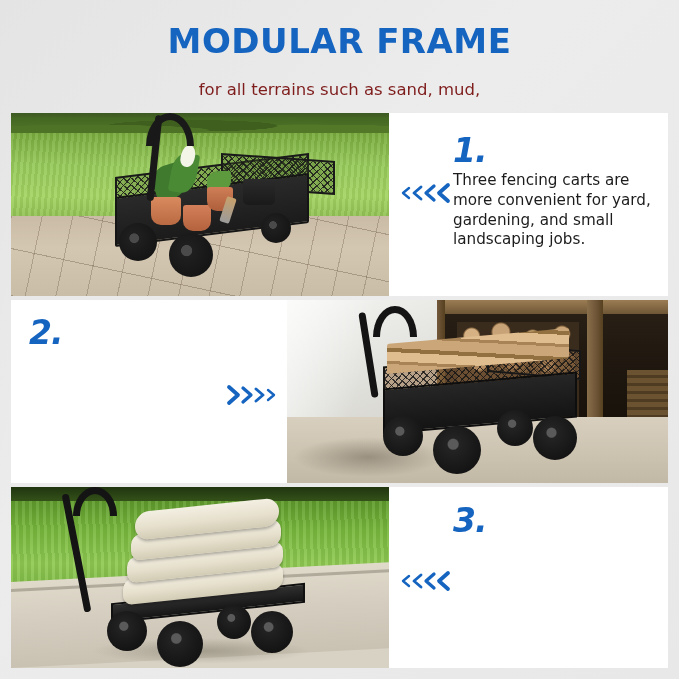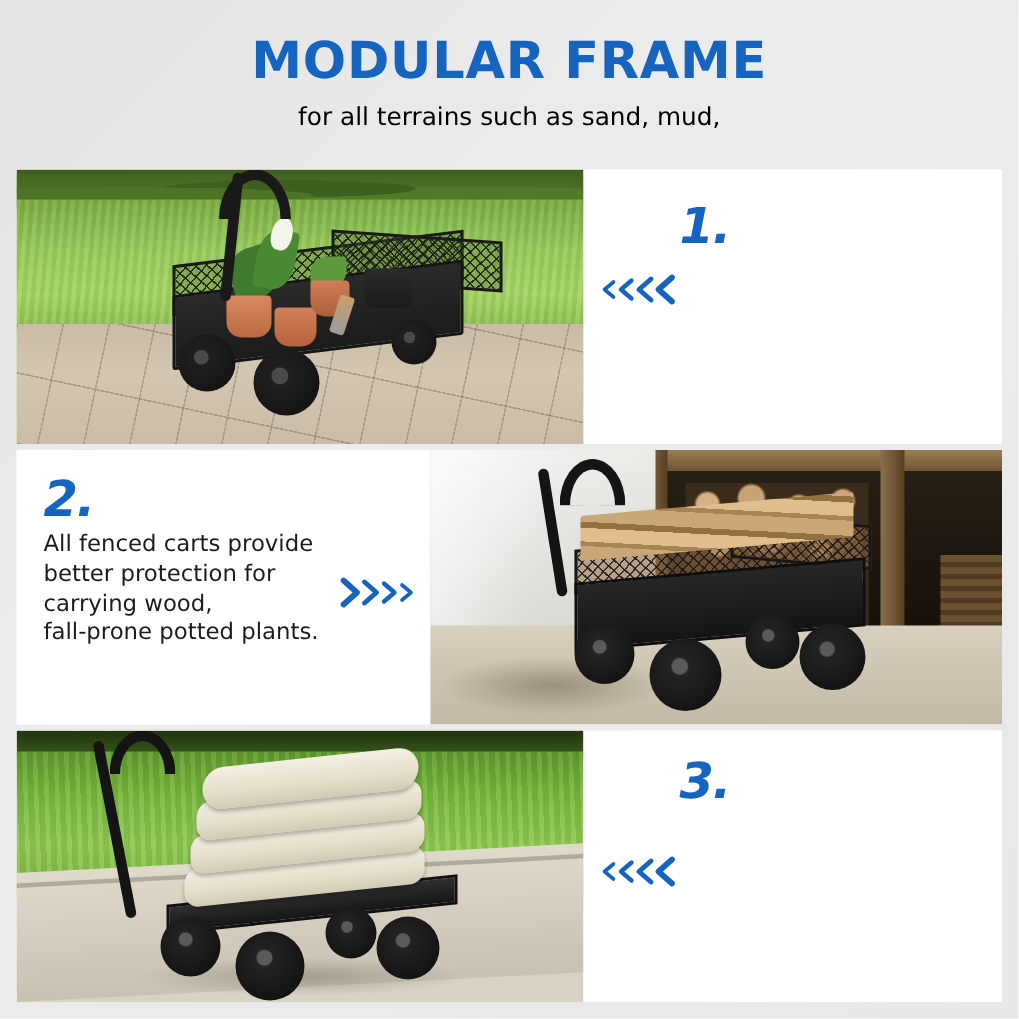--- a/index.html
+++ b/index.html
@@ -13,22 +13,22 @@
 
   
   .header{position:absolute;left:0;top:0;width:679px;height:110px;text-align:center;}
   .title{
     margin:0;padding-top:24px;
     font-family:"DejaVu Sans", sans-serif;
     font-size:34px;font-weight:bold;letter-spacing:0.5px;
     color:#1564c0;line-height:1;
   }
   .subtitle{
-    margin:0;padding-top:9px;
-    font-size:16.5px;color:#000000;line-height:1.28;font-weight:400;
+    margin:12px;padding-top:9px;
+    font-size:16.5px;color:#7f1d1d;line-height:1.28;font-weight:400;
   }
 
   
   .row{position:absolute;display:flex;background:#ffffff;overflow:hidden;}
   .row1{left:11px;top:113px;width:657px;height:183px;}
   .row2{left:11px;top:300px;width:657px;height:183px;}
   .row3{left:11px;top:487px;width:657px;height:181px;}
 
   .photo{position:relative;overflow:hidden;flex:none;}
   .textcell{position:relative;flex:1 1 auto;background:#fff;overflow:hidden;}
@@ -242,33 +242,33 @@
           <g fill="none" stroke="#1564c0" stroke-linecap="round" stroke-linejoin="round">
             <path d="M12 7 L6 12 L12 17" stroke-width="2.4"></path>
             <path d="M24 6 L17 12 L24 18" stroke-width="2.9"></path>
             <path d="M37 5 L29 12 L37 19" stroke-width="3.3"></path>
             <path d="M51 4 L42 12 L51 20" stroke-width="3.8"></path>
           </g>
         </svg>
       </div>
       <div class="tbox" style="left:64px;top:21px;">
         <div class="num">1.</div>
+        <p class="btext">Three fencing carts are
+more convenient for yard,
+gardening, and small
+landscaping jobs.</p>
       </div>
     </div>
   </div>
 
   <div class="row row2">
 
     <div class="textcell" style="flex:none;width:276px;">
       <div class="tbox" style="left:18px;top:16px;">
         <div class="num">2.</div>
-        <p class="btext">All fenced carts provide
-better protection for
-carrying wood,
-fall-prone potted plants.</p>
       </div>
       <div class="chev" style="left:212px;top:82px;">
         <svg width="58" height="26" viewBox="0 0 58 26">
           <g fill="none" stroke="#1564c0" stroke-linecap="round" stroke-linejoin="round">
             <path d="M6 5 L15 13 L6 21" stroke-width="3.8"></path>
             <path d="M20 6 L28 13 L20 20" stroke-width="3.3"></path>
             <path d="M33 7 L40 13 L33 19" stroke-width="2.9"></path>
             <path d="M45 8 L51 13 L45 18" stroke-width="2.4"></path>
           </g>
         </svg>

